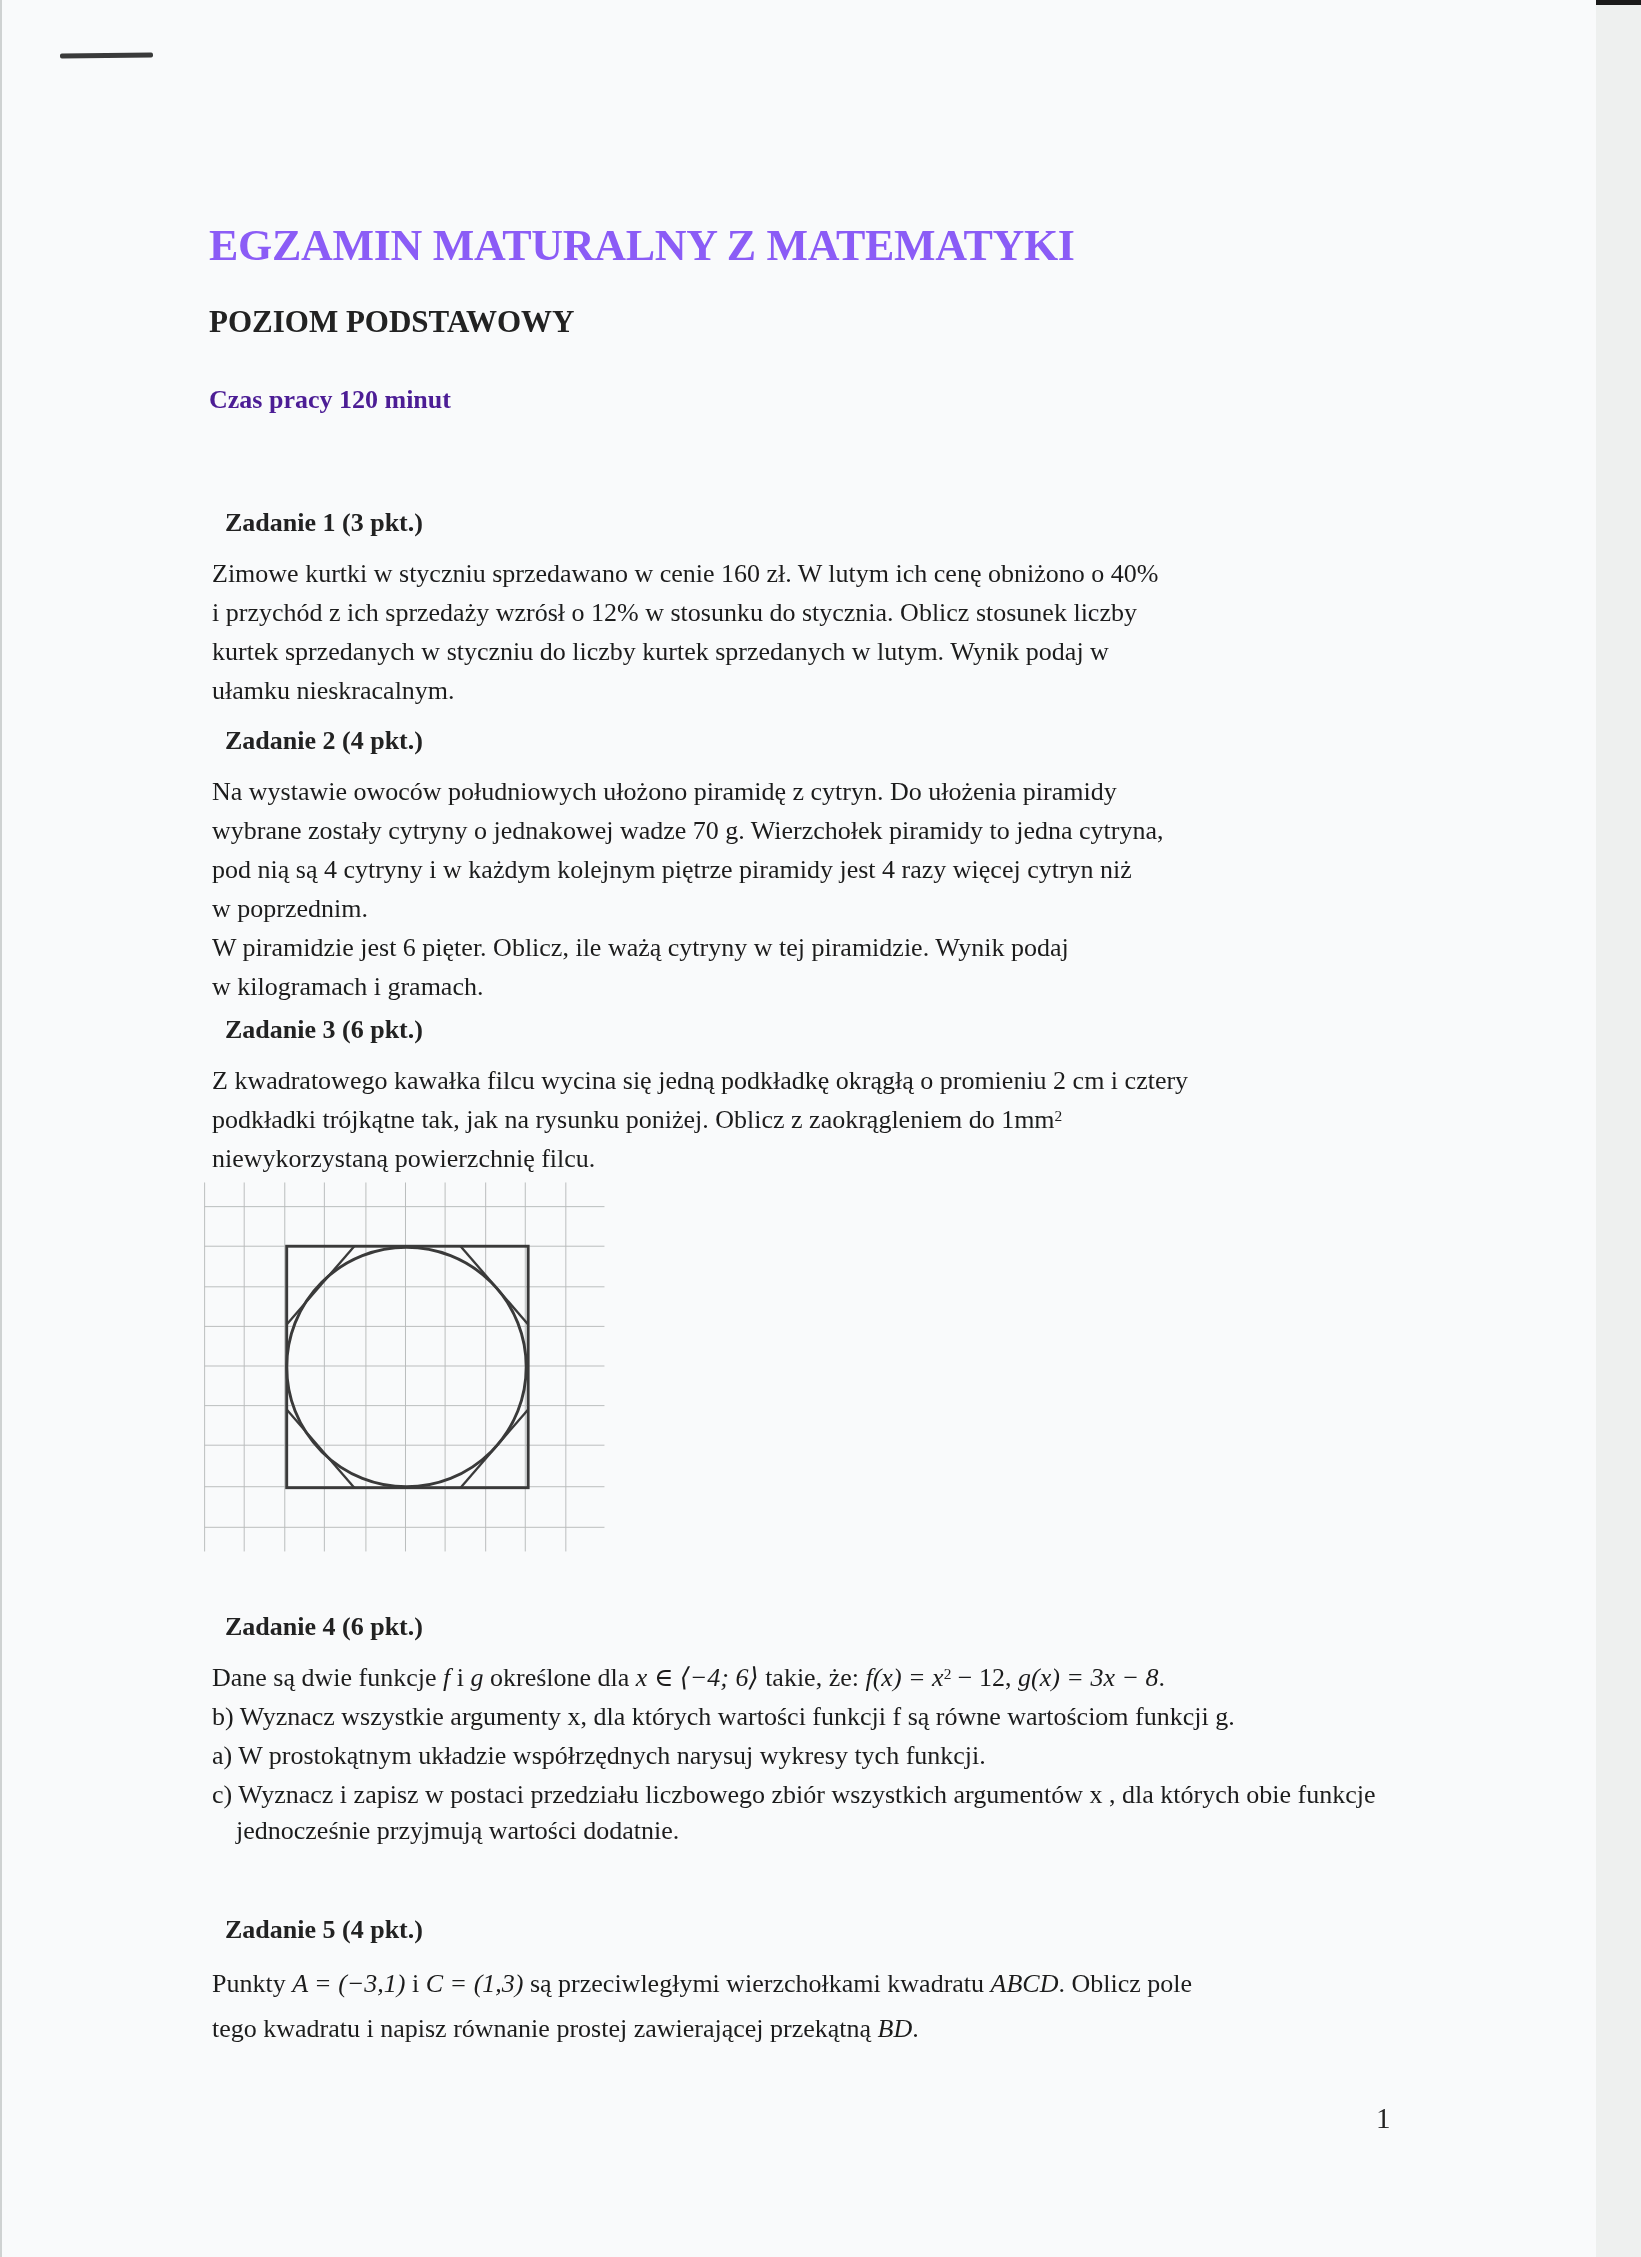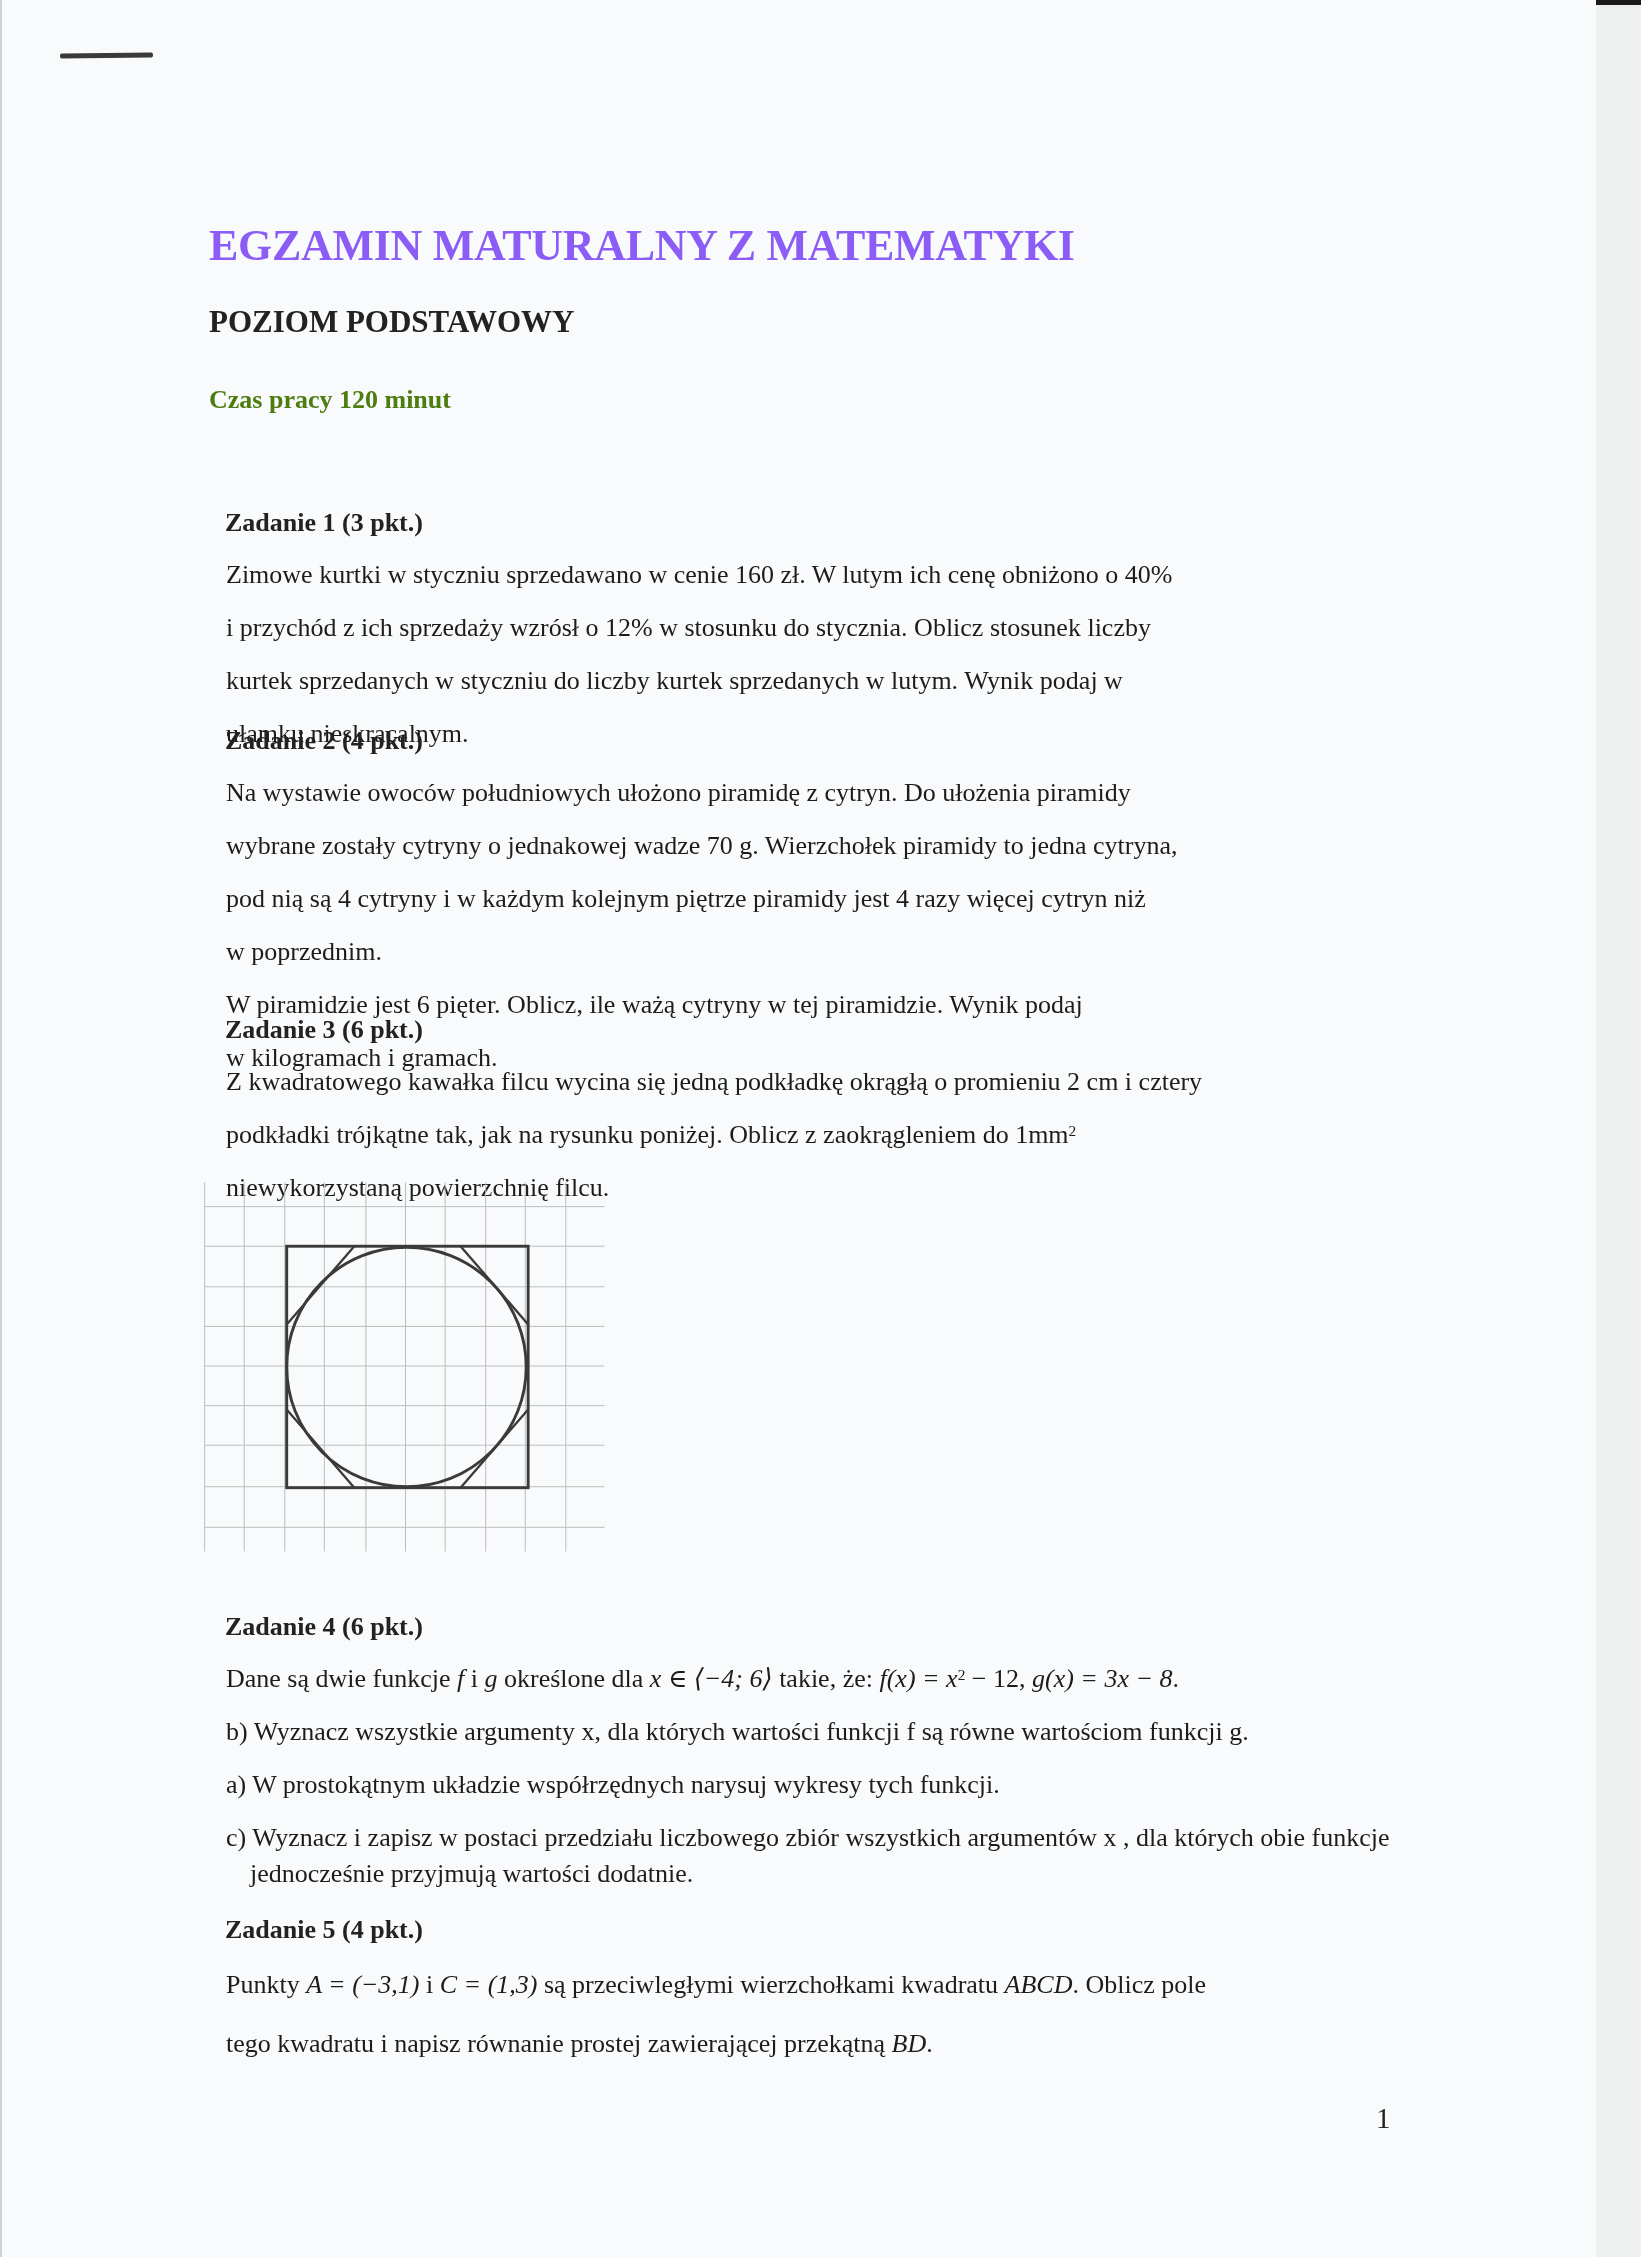--- a/index.html
+++ b/index.html
@@ -8,24 +8,24 @@
       background:#f9fafb;
       font-family:"Liberation Serif", "DejaVu Serif", serif;
       color:#1c1c1c;
     }
     .edge-strip { position:absolute; left:1596px; top:0; width:45px; height:2257px; background:#eef0ef; }
     .edge-bar { position:absolute; left:1596px; top:0; width:45px; height:4.8px; background:#1a1a1a; }
     .left-edge { position:absolute; left:0; top:0; width:1.9px; height:2257px; background:#cfd2d2; }
     .mark { position:absolute; left:60px; top:53px; width:93px; height:4.8px; background:#3a3a3a; border-radius:1.9px; transform:rotate(-0.6deg); }
     .title { position:absolute; left:209px; top:220px; font-size:44px; font-weight:bold; letter-spacing:-0.3px; color:#8b5cf6; white-space:nowrap; }
     .subtitle { position:absolute; left:209px; top:304px; font-size:31px; font-weight:bold; color:#222; white-space:nowrap; }
-    .time { position:absolute; left:209px; top:385px; font-size:26px; font-weight:bold; color:#4d7c0f; white-space:nowrap; }
+    .time { position:absolute; left:209px; top:385px; font-size:26px; font-weight:bold; color:#4c1d95; white-space:nowrap; }
     .task { position:absolute; left:209px; width:1197px; }
     .task h2 { margin:16px; font-size:26px; font-weight:bold; line-height:35px; color:#222; }
-    .task p { margin:17px; font-size:26px; line-height:36px; white-space:nowrap; }
+    .task p { margin:3px; font-size:26px; line-height:36px; white-space:nowrap; }
     .task .item { padding-left:24px; text-indent:-24px; white-space:normal; width:1159px; }
     i { font-style:italic; }
     sup { font-size:15.4px; vertical-align:top; position:relative; top:-3.9px; }
     .diagram { position:absolute; left:193px; top:1168px; }
     .page-num { position:absolute; left:1376px; top:2102px; font-size:29px; color:#222; }
   </style>
 </head>
 <body>
 
 <div class="left-edge"></div>

